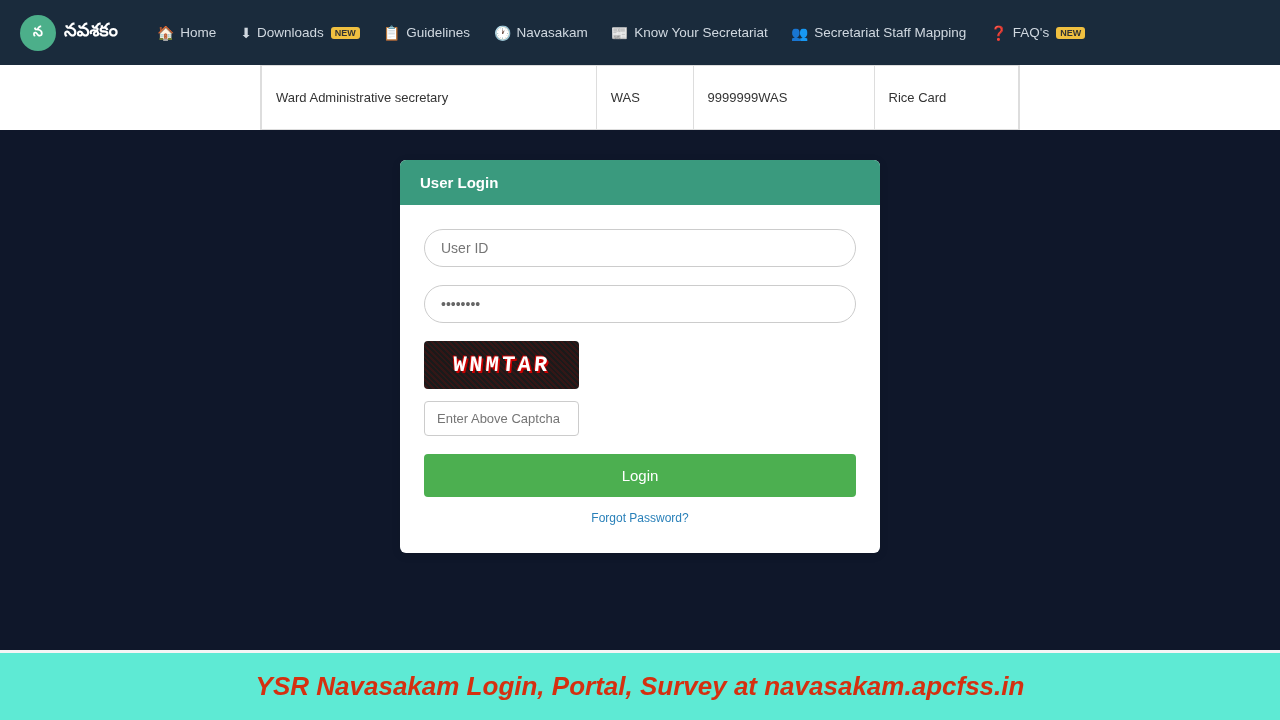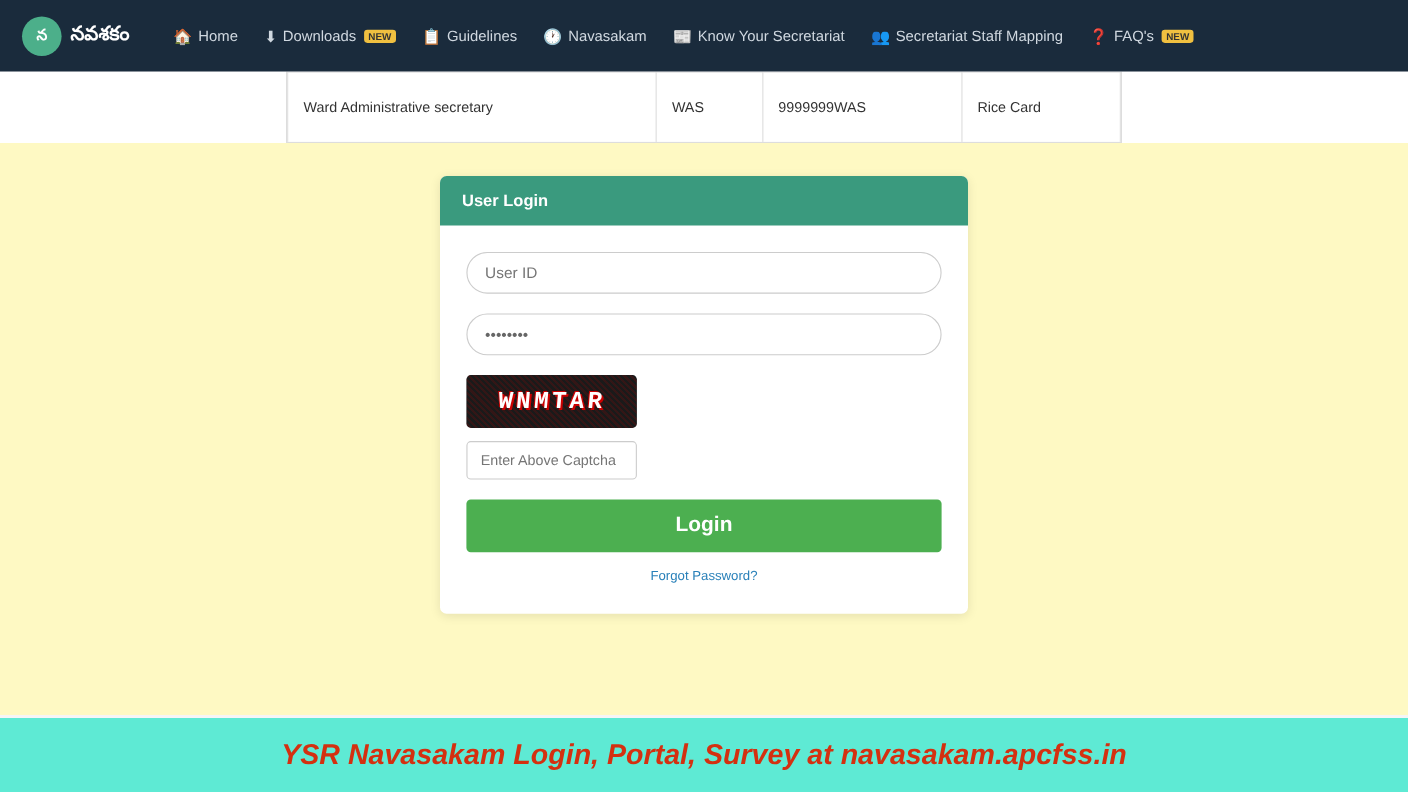--- a/index.html
+++ b/index.html
@@ -87,21 +87,21 @@
       padding: 24px 14px;
       border: 1px solid #ddd;
       color: #333;
     }
     .table-snippet tr:last-child td {
       border-bottom: none;
     }
 
     
     .main-content {
-      background: #fef9c3;
+      background: #0f172a;
       min-height: 520px;
       display: flex;
       justify-content: center;
       align-items: flex-start;
       padding: 20px 8px 40px;
     }
 
     
     .login-card {
       background: white;
@@ -187,23 +187,23 @@
       outline: none;
     }
 
     .login-btn {
       width: 100%;
       background: #4caf50;
       color: white;
       border: none;
       border-radius: 4px;
       padding: 13px;
-      font-size: 19px;
+      font-size: 15px;
       cursor: pointer;
-      font-weight: 700;
+      font-weight: 400;
       margin-bottom: 14px;
     }
 
     .forgot-link {
       display: block;
       text-align: center;
       color: #2980b9;
       font-size: 12px;
       text-decoration: none;
       cursor: pointer;

